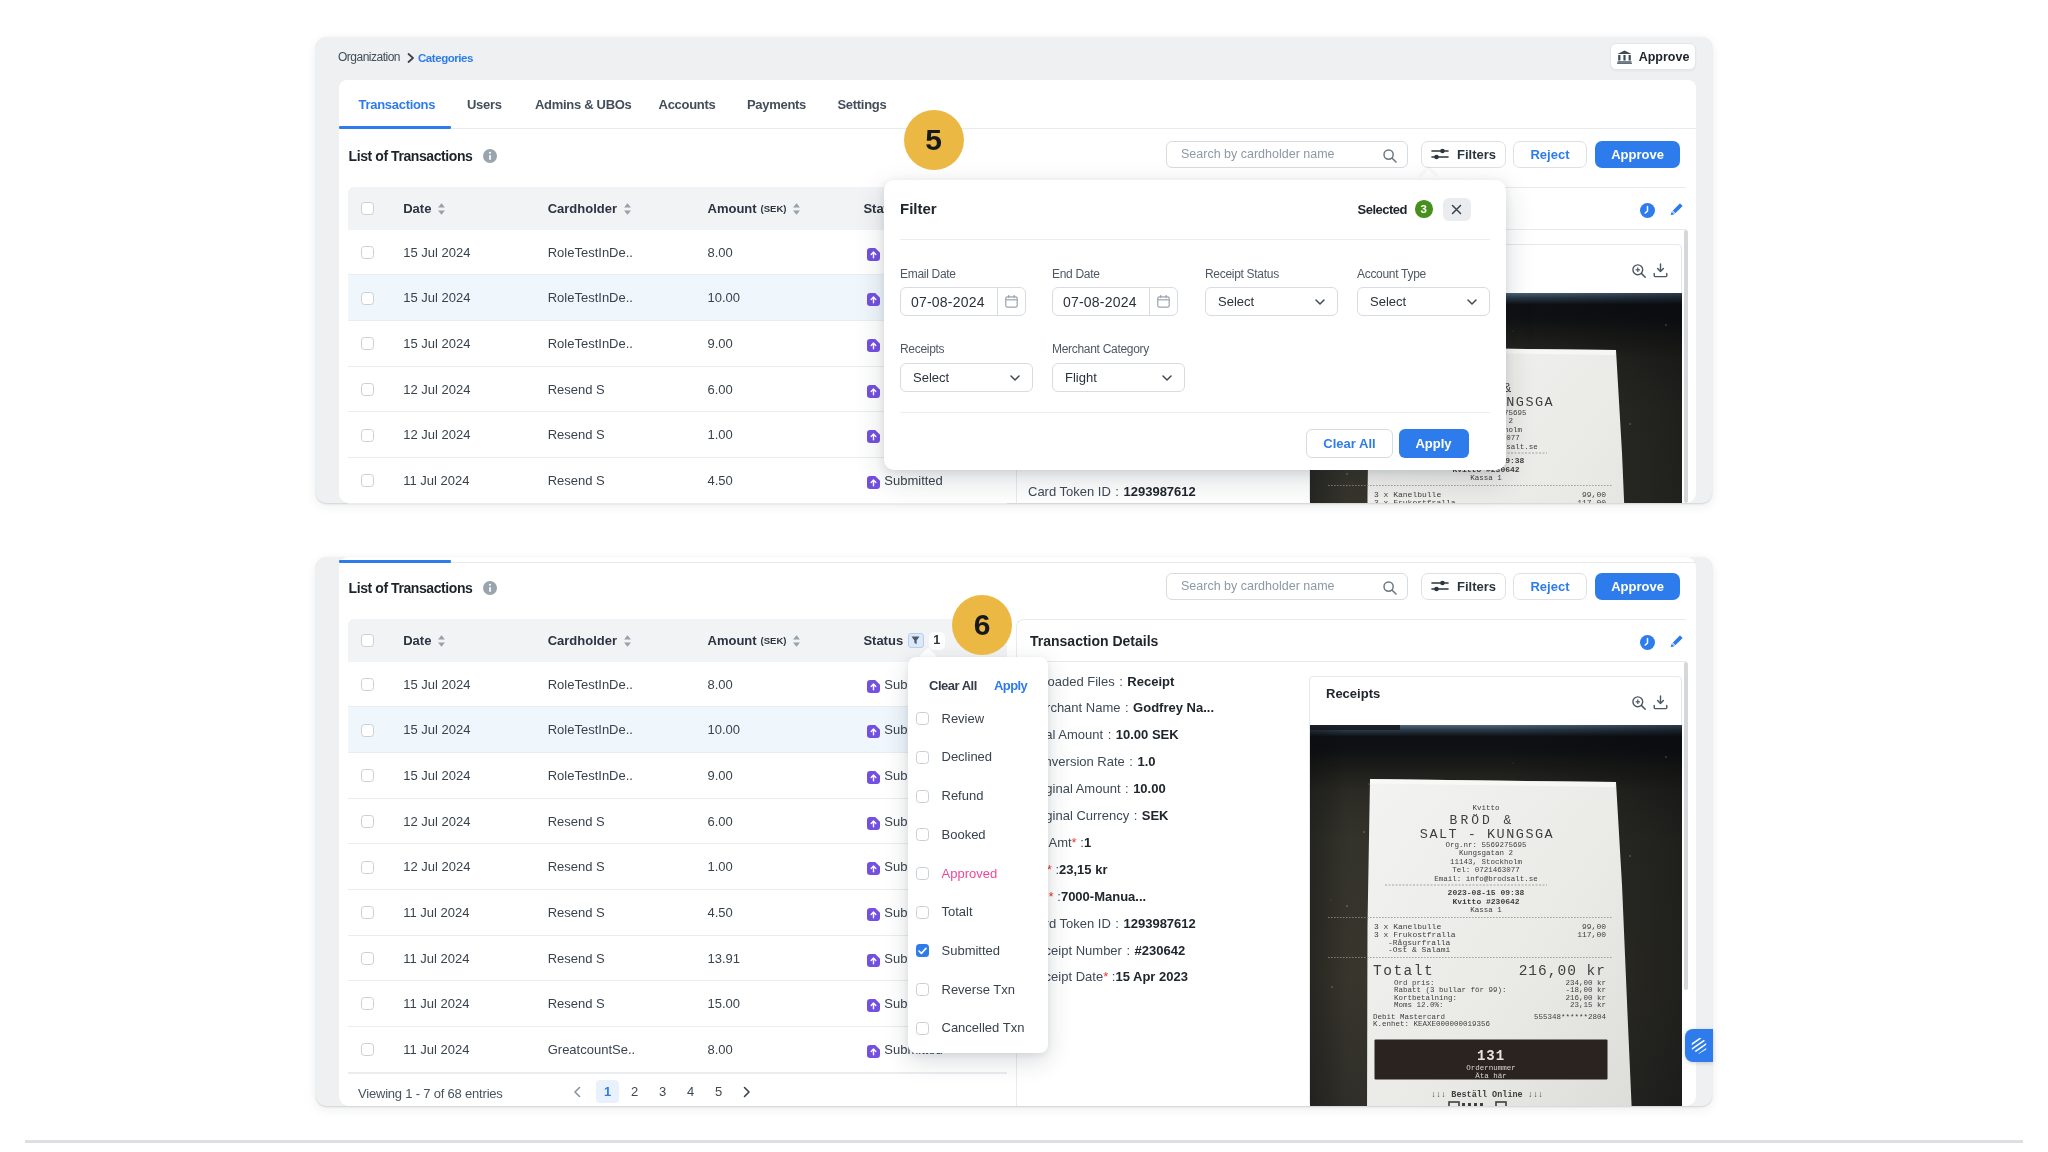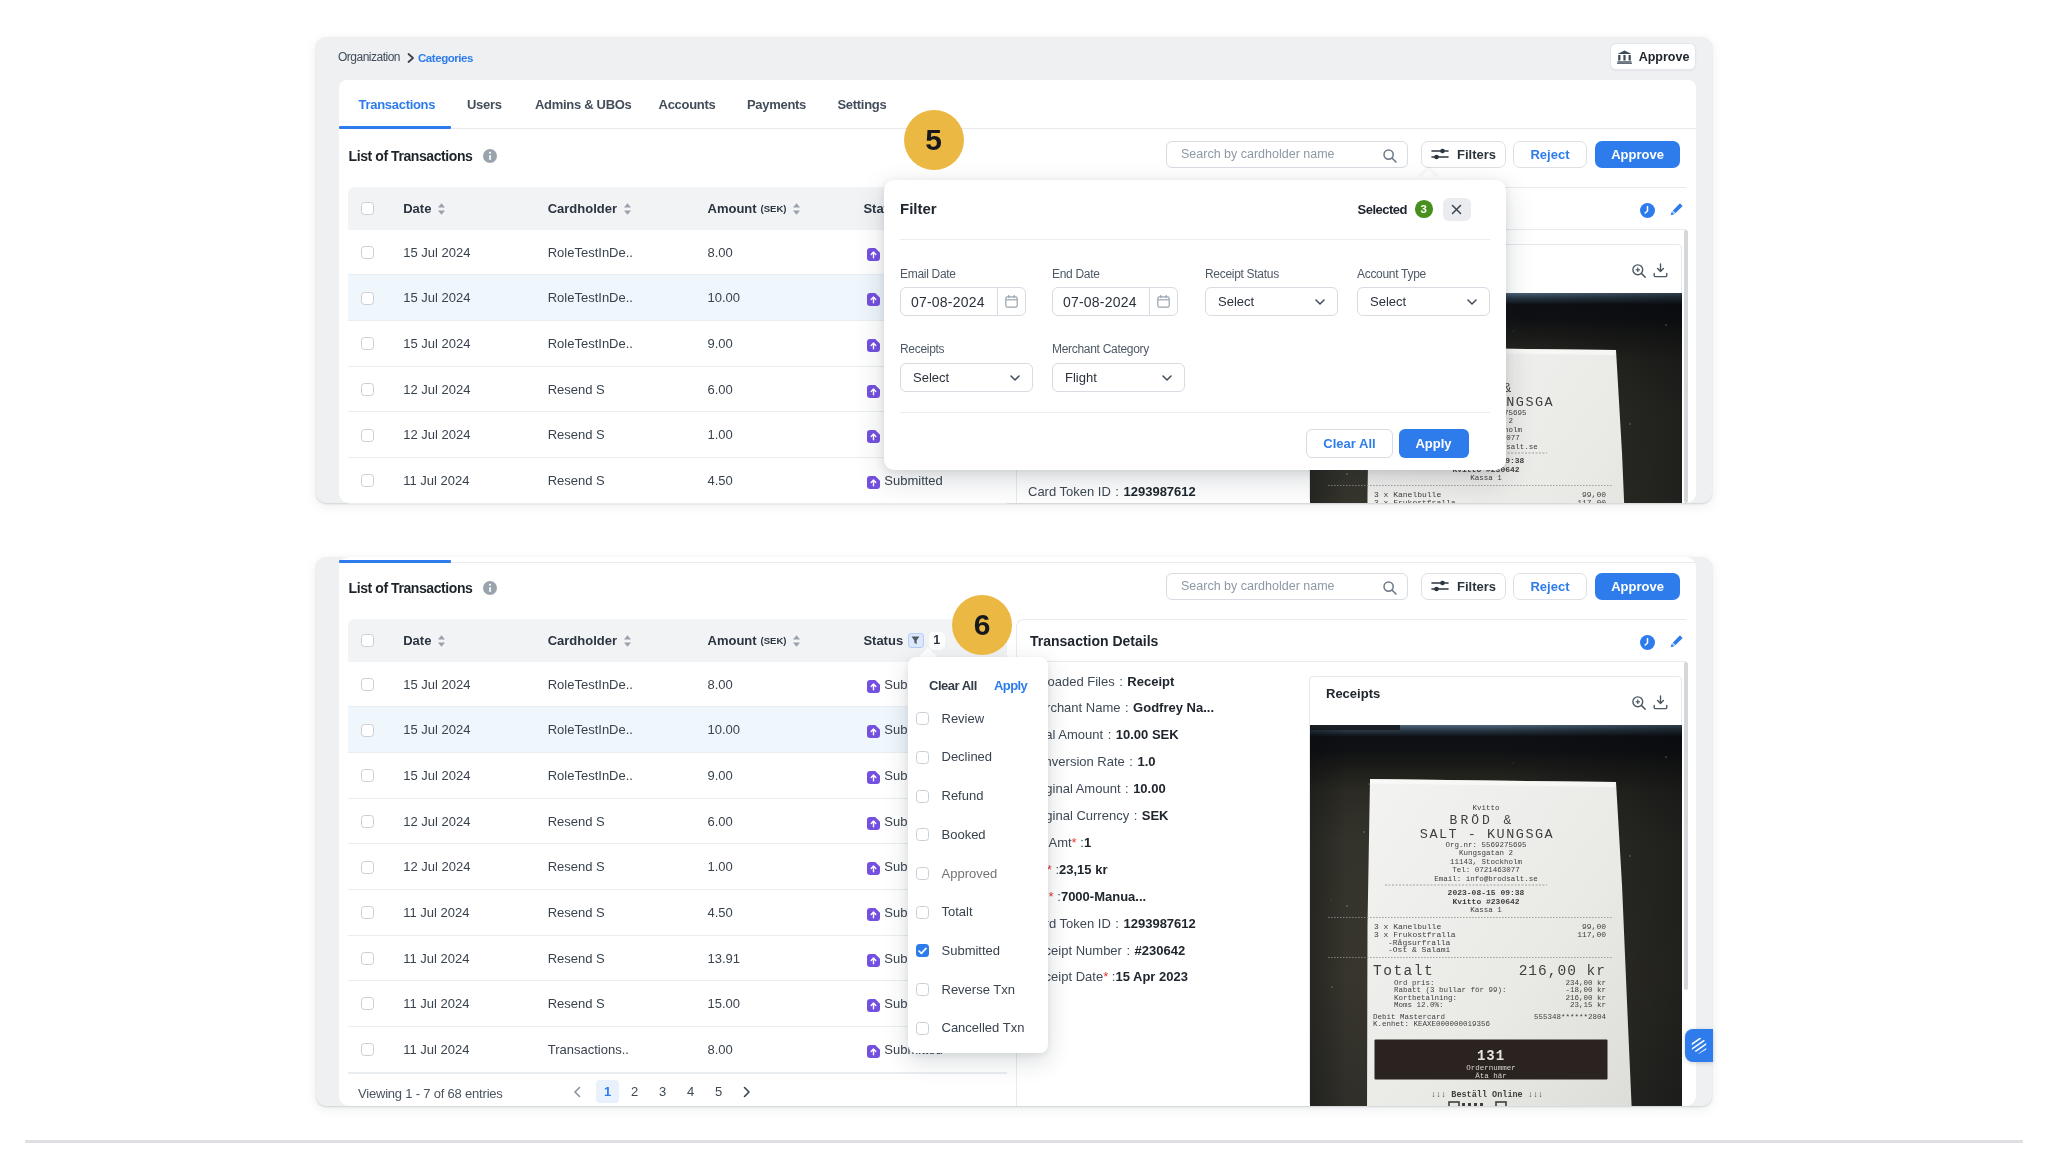--- a/index.html
+++ b/index.html
@@ -542,21 +542,21 @@
 <div class="" style="left:866.5px;top:999.375px;">
     <svg width="13" height="13" viewBox="0 0 13 13">
       <path d="M3.2 0 H8.2 L13 4.8 V9.8 Q13 13 9.8 13 H3.2 Q0 13 0 9.8 V3.2 Q0 0 3.2 0 Z" fill="#7450e0"></path>
       <path d="M6.5 9.7 V4.5 M4.2 6.5 L6.5 4.1 L8.8 6.5" stroke="#fff" stroke-width="1.4" fill="none" stroke-linecap="round" stroke-linejoin="round"></path>
     </svg>
   </div>
 <div class="cell" style="left:884.3px;top:996.175px;height:16px;line-height:16px;">Submitted</div>
 <div class="" style="left:347.9px;top:1071.65px;width:659.6px;height:1px;background:#eaedf0;"></div>
 <div class="chk" style="left:360.8px;top:1043.125px;"></div>
 <div class="cell" style="left:403.2px;top:1041.825px;height:16px;line-height:16px;">11 Jul 2024</div>
-<div class="cell" style="left:547.7px;top:1041.825px;height:16px;line-height:16px;">Transactions..</div>
+<div class="cell" style="left:547.7px;top:1041.825px;height:16px;line-height:16px;">GreatcountSe..</div>
 <div class="cell" style="left:707.5px;top:1041.825px;height:16px;line-height:16px;">8.00</div>
 <div class="" style="left:866.5px;top:1045.025px;">
     <svg width="13" height="13" viewBox="0 0 13 13">
       <path d="M3.2 0 H8.2 L13 4.8 V9.8 Q13 13 9.8 13 H3.2 Q0 13 0 9.8 V3.2 Q0 0 3.2 0 Z" fill="#7450e0"></path>
       <path d="M6.5 9.7 V4.5 M4.2 6.5 L6.5 4.1 L8.8 6.5" stroke="#fff" stroke-width="1.4" fill="none" stroke-linecap="round" stroke-linejoin="round"></path>
     </svg>
   </div>
 <div class="cell" style="left:884.3px;top:1041.825px;height:16px;line-height:16px;">Submitted</div>
 <div class="" style="left:1016px;top:619.2px;width:670px;height:486.79999999999995px;border-left:1px solid #e8eaee;border-top:1px solid #e8eaee;border-radius:8px 0 0 0;background:#fff;"></div>
 <div class="" style="left:1030px;top:633px;height:17px;font-size:14px;font-weight:bold;color:#20262e;line-height:17px;">Transaction Details</div>
@@ -737,21 +737,21 @@
 <div class="" style="left:994px;top:678px;height:16px;font-size:13px;letter-spacing:-0.6px;font-weight:bold;color:#2e7cec;line-height:16px;">Apply</div>
 <div class="chk" style="left:916px;top:712.2px;"></div>
 <div class="" style="left:941.5px;top:710.7px;height:16px;font-size:13px;color:#39434e;line-height:16px;">Review</div>
 <div class="chk" style="left:916px;top:750.9000000000001px;"></div>
 <div class="" style="left:941.5px;top:749.4000000000001px;height:16px;font-size:13px;color:#39434e;line-height:16px;">Declined</div>
 <div class="chk" style="left:916px;top:789.6px;"></div>
 <div class="" style="left:941.5px;top:788.1px;height:16px;font-size:13px;color:#39434e;line-height:16px;">Refund</div>
 <div class="chk" style="left:916px;top:828.3000000000001px;"></div>
 <div class="" style="left:941.5px;top:826.8000000000001px;height:16px;font-size:13px;color:#39434e;line-height:16px;">Booked</div>
 <div class="chk" style="left:916px;top:867.0px;"></div>
-<div class="" style="left:941.5px;top:865.5px;height:16px;font-size:13px;color:#737373;line-height:16px;">Approved</div>
+<div class="" style="left:941.5px;top:865.5px;height:16px;font-size:13px;color:#ec4899;line-height:16px;">Approved</div>
 <div class="chk" style="left:916px;top:905.7px;"></div>
 <div class="" style="left:941.5px;top:904.2px;height:16px;font-size:13px;color:#39434e;line-height:16px;">Totalt</div>
 <div class="" style="left:916px;top:944.4000000000001px;width:13px;height:13px;background:#2e7cec;border-radius:3.5px;display:flex;align-items:center;justify-content:center;">
     <svg width="9" height="8" viewBox="0 0 9 8">
       <path d="M1 4 L3.4 6.4 L8 1.4" stroke="#fff" stroke-width="1.6" fill="none" stroke-linecap="round" stroke-linejoin="round"></path>
     </svg>
   </div>
 <div class="" style="left:941.5px;top:942.9000000000001px;height:16px;font-size:13px;color:#39434e;line-height:16px;">Submitted</div>
 <div class="chk" style="left:916px;top:983.1000000000001px;"></div>
 <div class="" style="left:941.5px;top:981.6000000000001px;height:16px;font-size:13px;color:#39434e;line-height:16px;">Reverse Txn</div>

